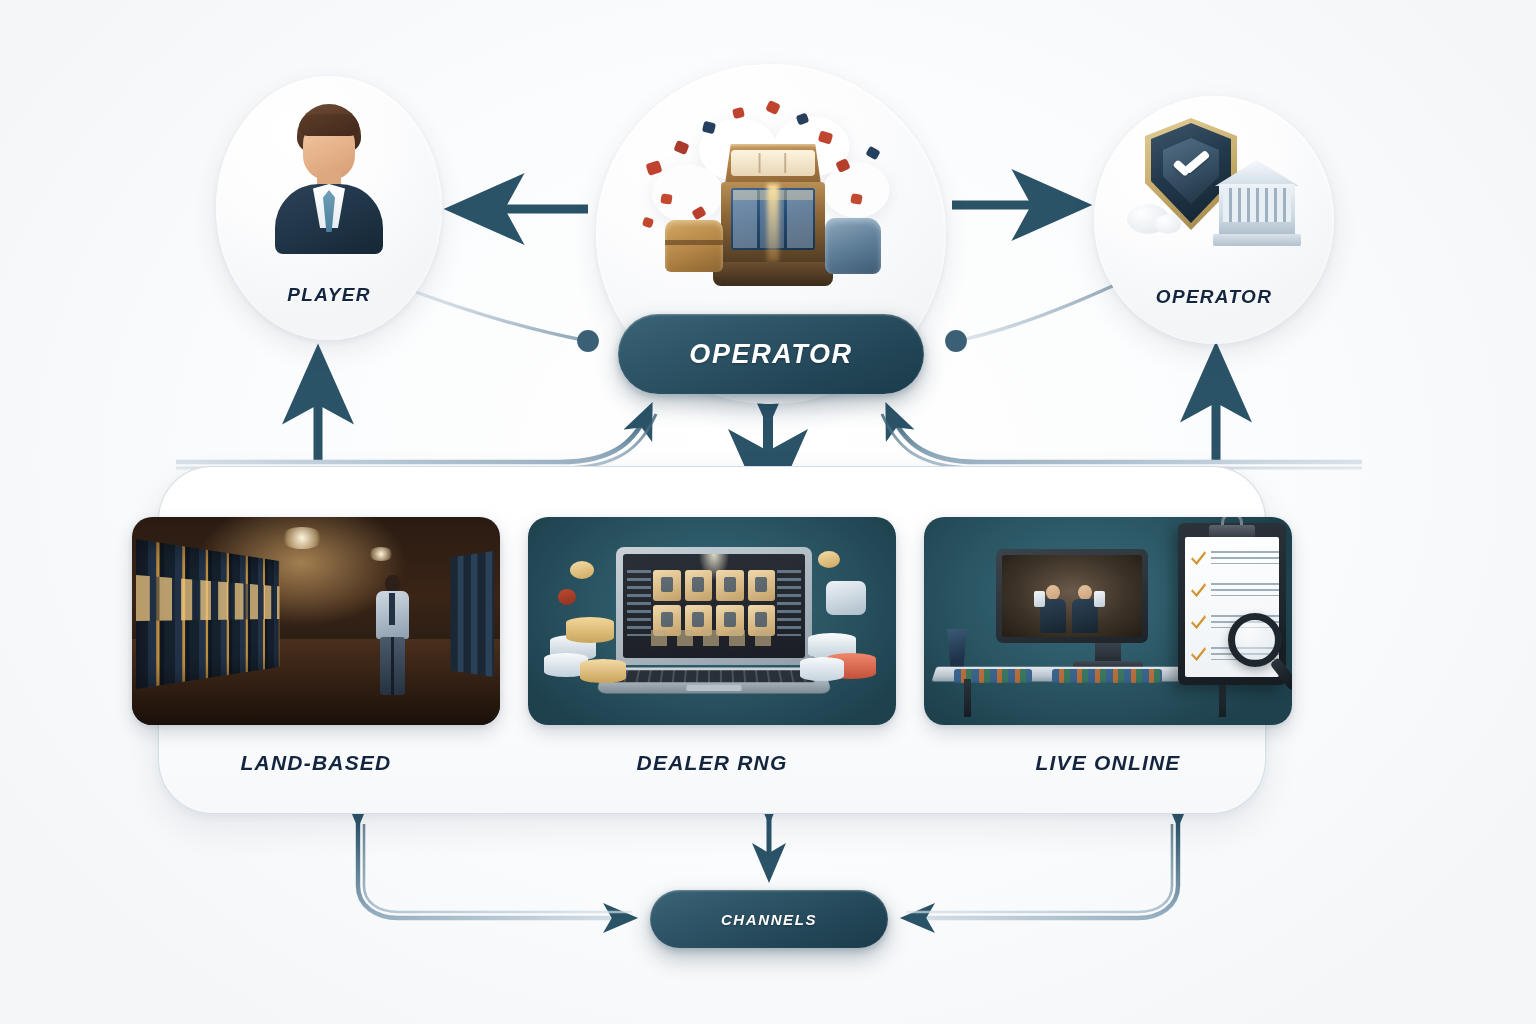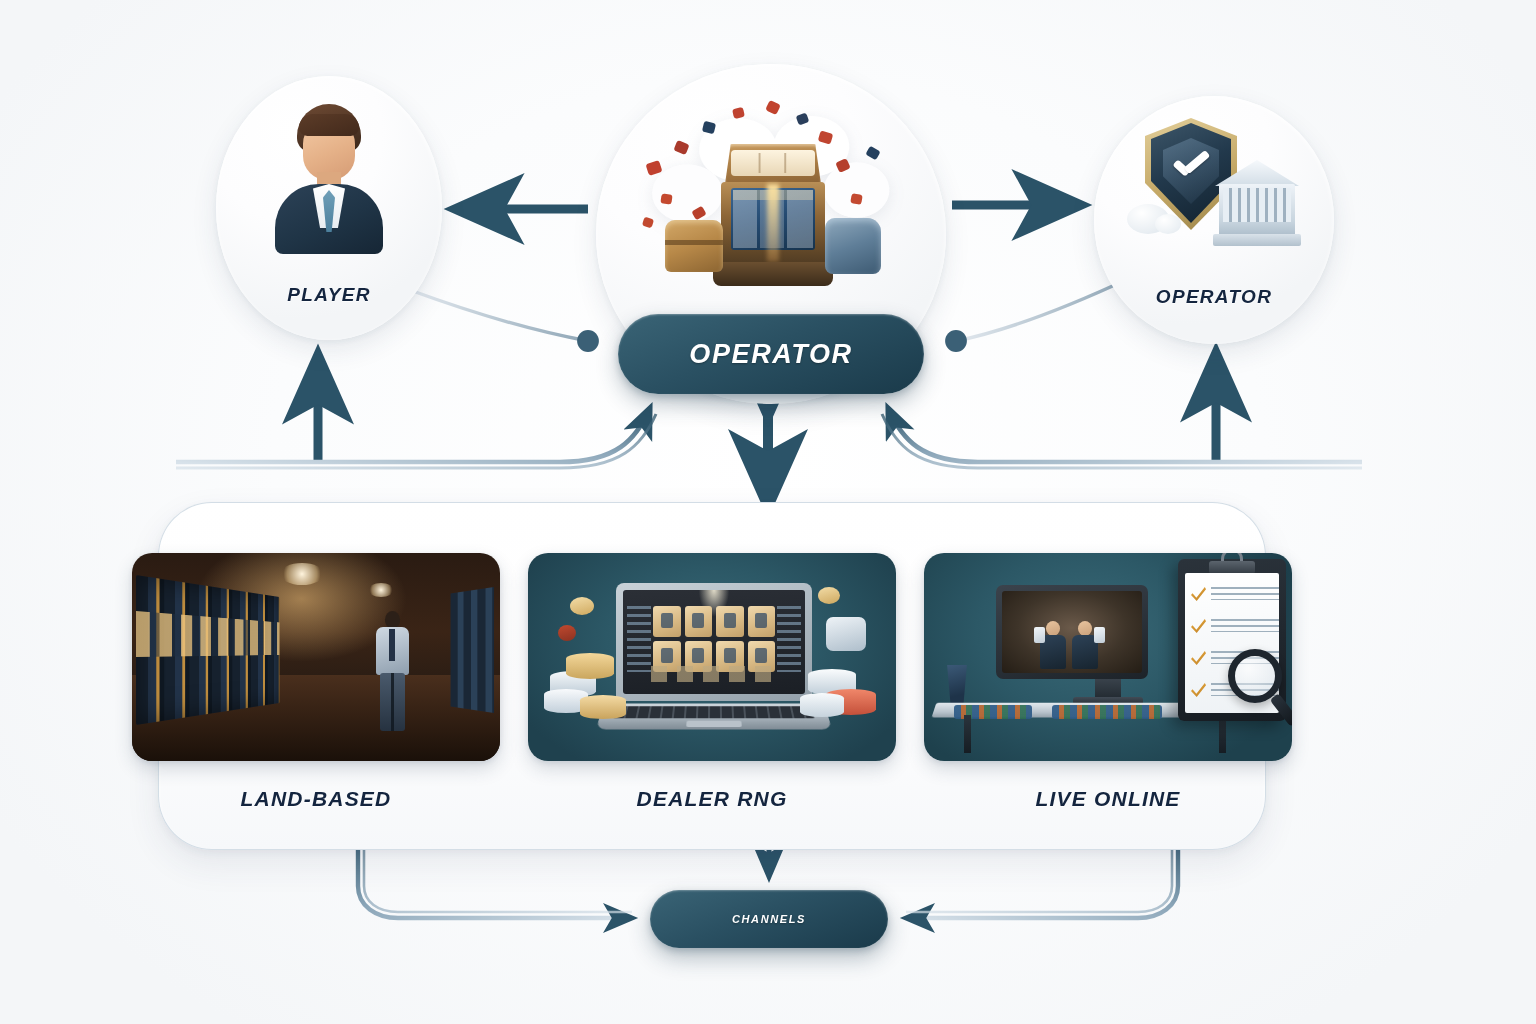--- a/index.html
+++ b/index.html
@@ -245,36 +245,35 @@
       0 10px 22px rgba(25,55,75,0.30),
       0 3px 7px rgba(25,55,75,0.20),
       inset 0 1px 2px rgba(255,255,255,0.30);
     text-shadow: 0 1px 2px rgba(0,0,0,0.30);
     z-index: 20;
   }
   .pill-operator {
     left: 618px; top: 314px; width: 306px; height: 80px; font-size: 27px;
   }
   .pill-channels {
-    left: 650px; top: 890px; width: 238px; height: 58px; font-size: 11px;
+    left: 650px; top: 890px; width: 238px; height: 58px; font-size: 15px;
   }
 
   
   .panel {
     position: absolute;
     left: 158px; top: 466px; width: 1108px; height: 348px;
     border-radius: 54px;
     background: linear-gradient(180deg, #ffffff 0%, #fdfdfe 60%, #f6f8fa 100%);
     border: 1px solid rgba(205,216,226,0.85);
     box-shadow:
       0 14px 34px rgba(40,60,85,0.09),
       0 3px 8px rgba(40,60,85,0.05),
       inset 0 2px 4px rgba(255,255,255,0.9);
     z-index: 8;
-    margin-top: 36px;
   }
 
   .cards {
     position: absolute;
     left: 22px; top: 50px; right: 22px;
     display: flex;
     gap: 28px;
     justify-content: center;
   }
   .card { width: 368px; }

